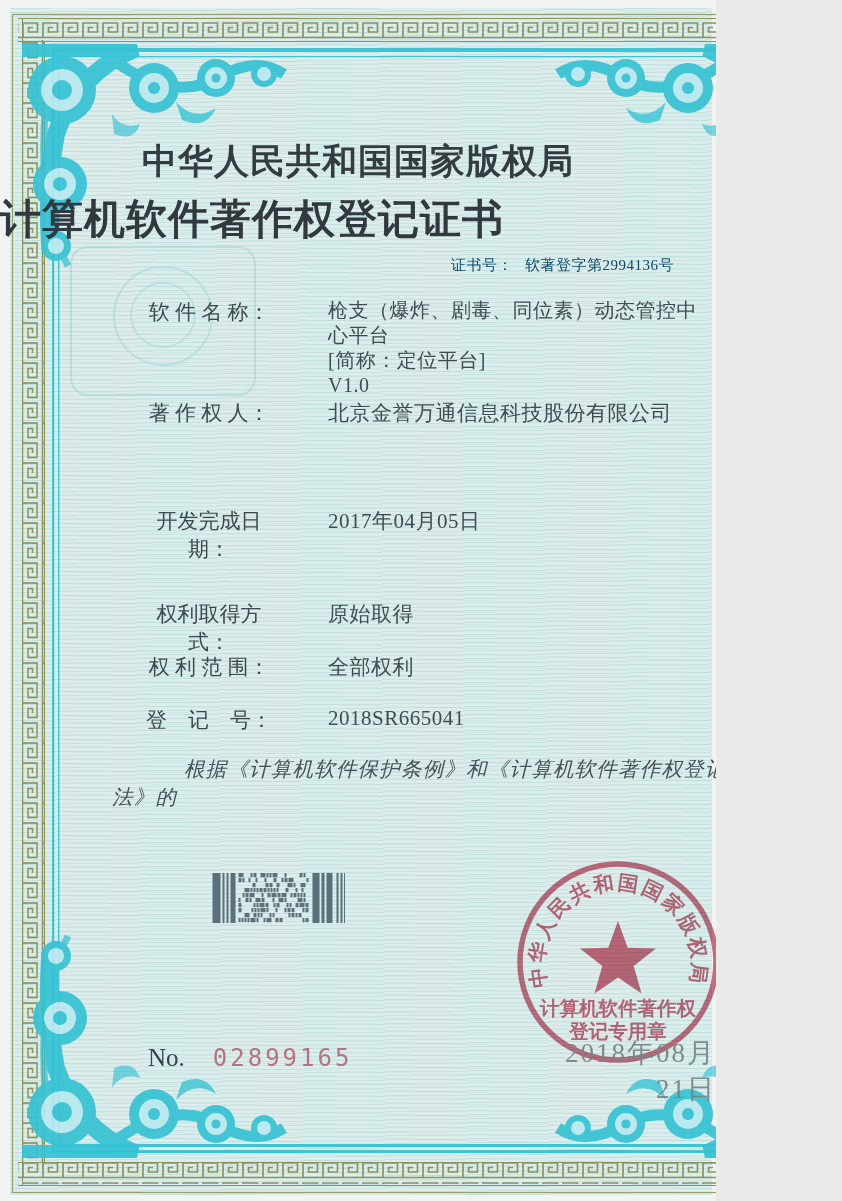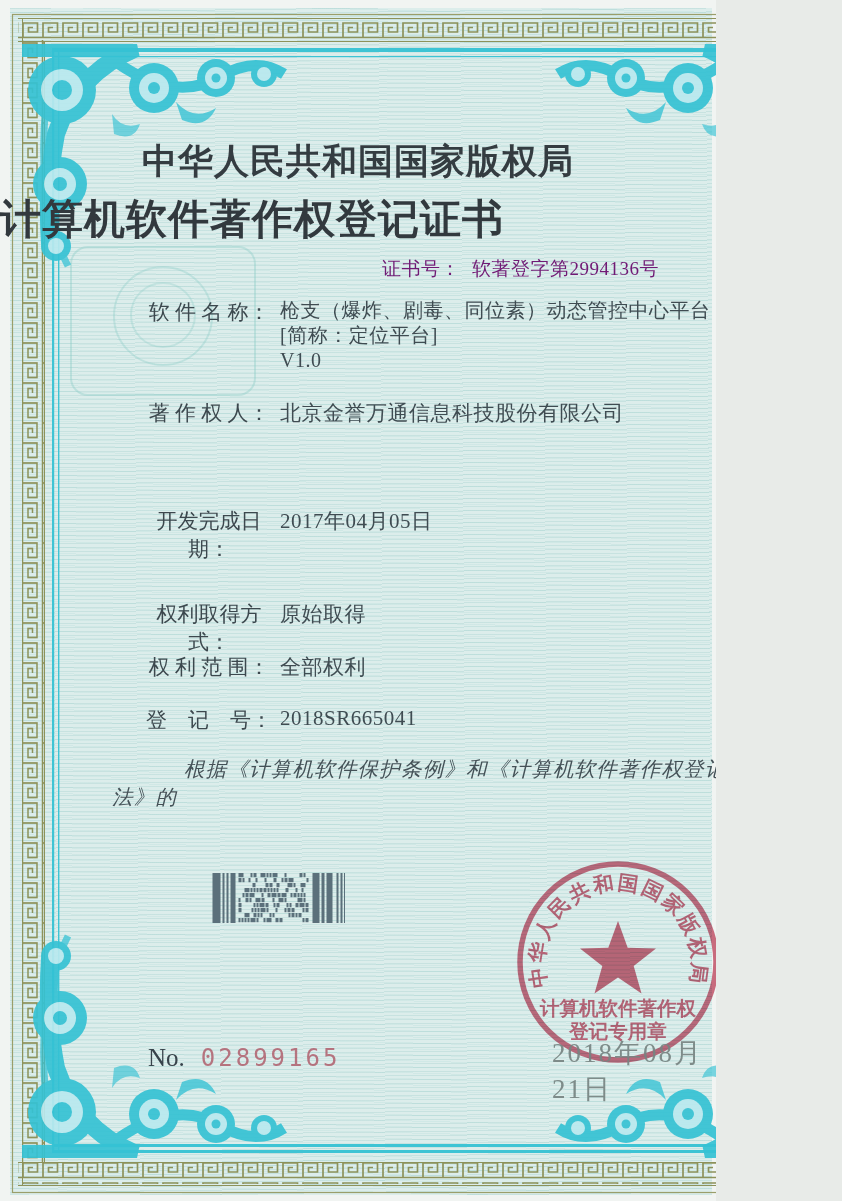--- a/index.html
+++ b/index.html
@@ -17,34 +17,34 @@
   .fl.tl{left:16px;top:44px;}
   .fl.tr{left:554px;top:44px;transform:scaleX(-1);}
   .fl.bl{left:16px;top:930px;transform:scaleY(-1);}
   .fl.br{left:554px;top:930px;transform:scale(-1,-1);}
   .emboss{position:absolute;left:70px;top:246px;width:182px;height:146px;border:2px solid rgba(136,202,197,0.38);border-radius:18px;z-index:1;}
   .emboss .c1{position:absolute;left:41px;top:18px;width:96px;height:96px;border:2px solid rgba(136,202,197,0.34);border-radius:50%;}
   .emboss .c2{position:absolute;left:58px;top:34px;width:62px;height:62px;border:2px solid rgba(136,202,197,0.3);border-radius:50%;}
   .txt{position:absolute;z-index:3;color:#3d4a4f;}
   .issuer{left:0;right:0;top:138px;text-align:center;font-size:35px;font-weight:bold;letter-spacing:1px;color:#343c41;}
   .certtitle{left:0;right:0;top:192px;text-align:left;font-size:41px;font-weight:bold;letter-spacing:1px;color:#32393e;}
-  .certno{top:256px;right:57px;font-size:19px;color:#701a75;letter-spacing:.5px;}
+  .certno{top:256px;right:42px;font-size:15px;color:#0c4a6e;letter-spacing:.5px;}
   .certno .v{margin-left:12px;}
   .row{left:138px;display:flex;font-size:21px;color:#3f4c52;}
   .row .lbl{width:142px;flex:none;color:#3c484e;text-align:center;}
-  .row .val{letter-spacing:.5px;}
+  .row .val{letter-spacing:.5px;margin-left:48px;}
   .multiline .val div{line-height:25px;font-size:20px;}
   .statement{left:112px;top:755px;width:665px;font-size:20.5px;letter-spacing:1.2px;color:#445157;z-index:3;font-style:italic;}
   .statement .l1{text-indent:72px;}
   .statement .l2{margin-top:29px;}
   .barcode{position:absolute;left:195px;top:873px;width:170px;height:50px;z-index:3;}
   .stamp{position:absolute;left:512px;top:856px;width:212px;height:212px;z-index:4;mix-blend-mode:multiply;opacity:.9;}
-  .stampdate{left:552px;top:1035px;font-size:27px;letter-spacing:2px;color:rgba(118,131,129,0.92);z-index:5;}
+  .stampdate{left:552px;top:1035px;font-size:27px;letter-spacing:2px;color:rgba(118,131,129,0.92);z-index:5;text-align:right;}
   .serial{left:148px;top:1044px;font-size:25px;color:#38434b;z-index:3;}
-  .serial .num{margin-left:16px;font-family:"DejaVu Sans Mono","Liberation Mono",monospace;font-size:24px;letter-spacing:3px;color:var(--serialnum,#b05f6d);opacity:.85;}
+  .serial .num{margin-left:28px;font-family:"DejaVu Sans Mono","Liberation Mono",monospace;font-size:24px;letter-spacing:3px;color:var(--serialnum,#b05f6d);opacity:.85;}
 </style>
 </head>
 <body>
 
 <div class="page">
   <div class="guilloche"></div>
 
   <svg class="borders" width="842" height="1201" viewBox="0 0 842 1201">
     <defs>
       <pattern id="mh" width="20" height="20" patternUnits="userSpaceOnUse">

